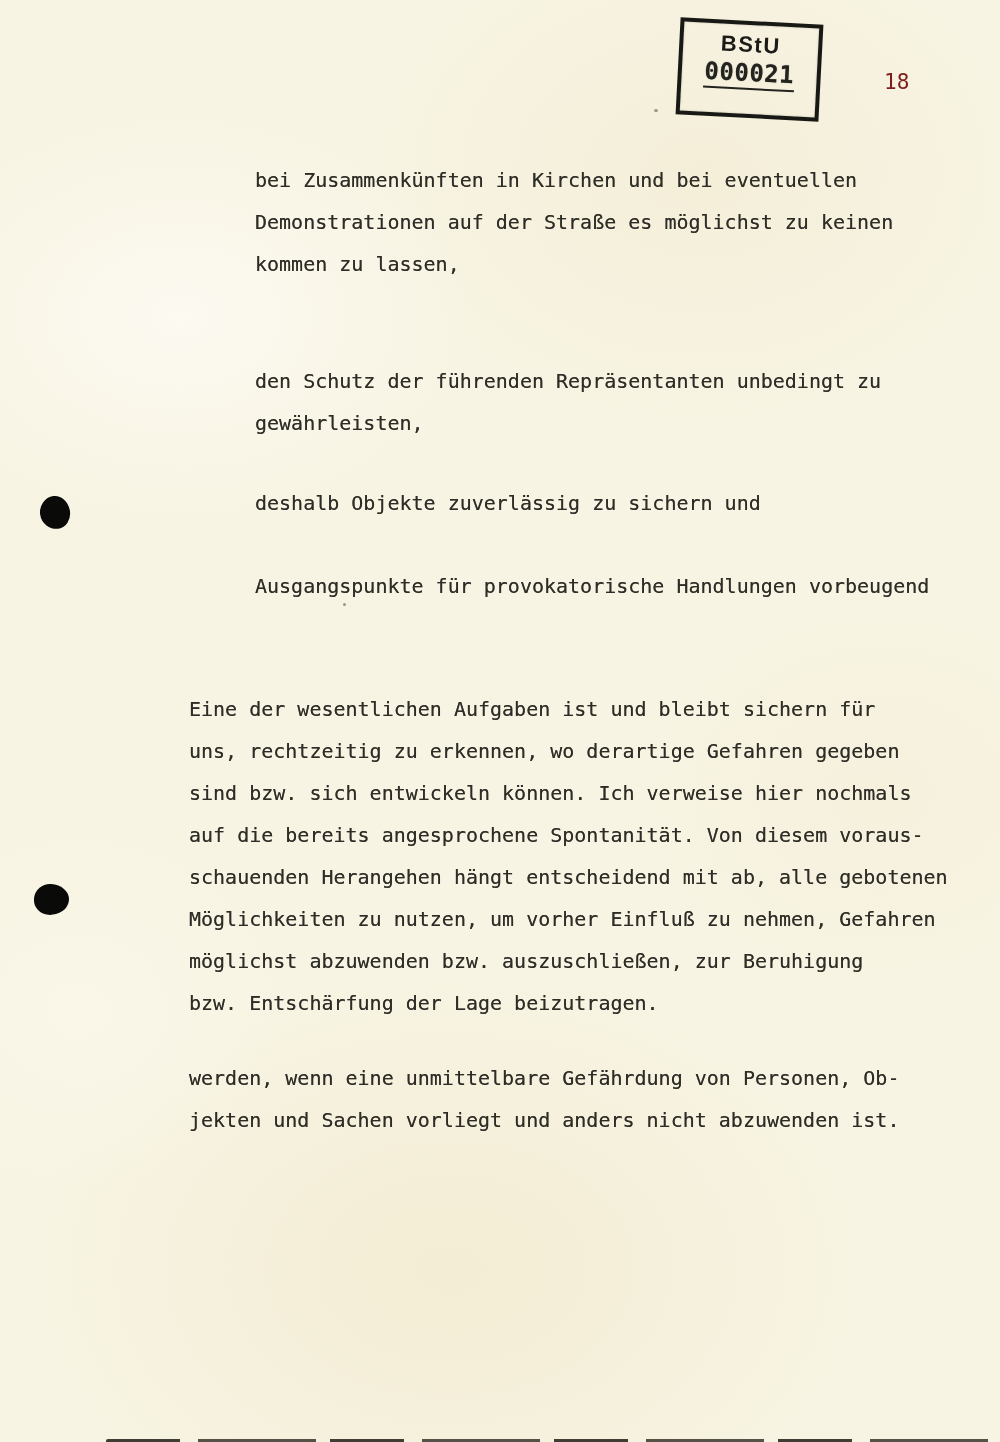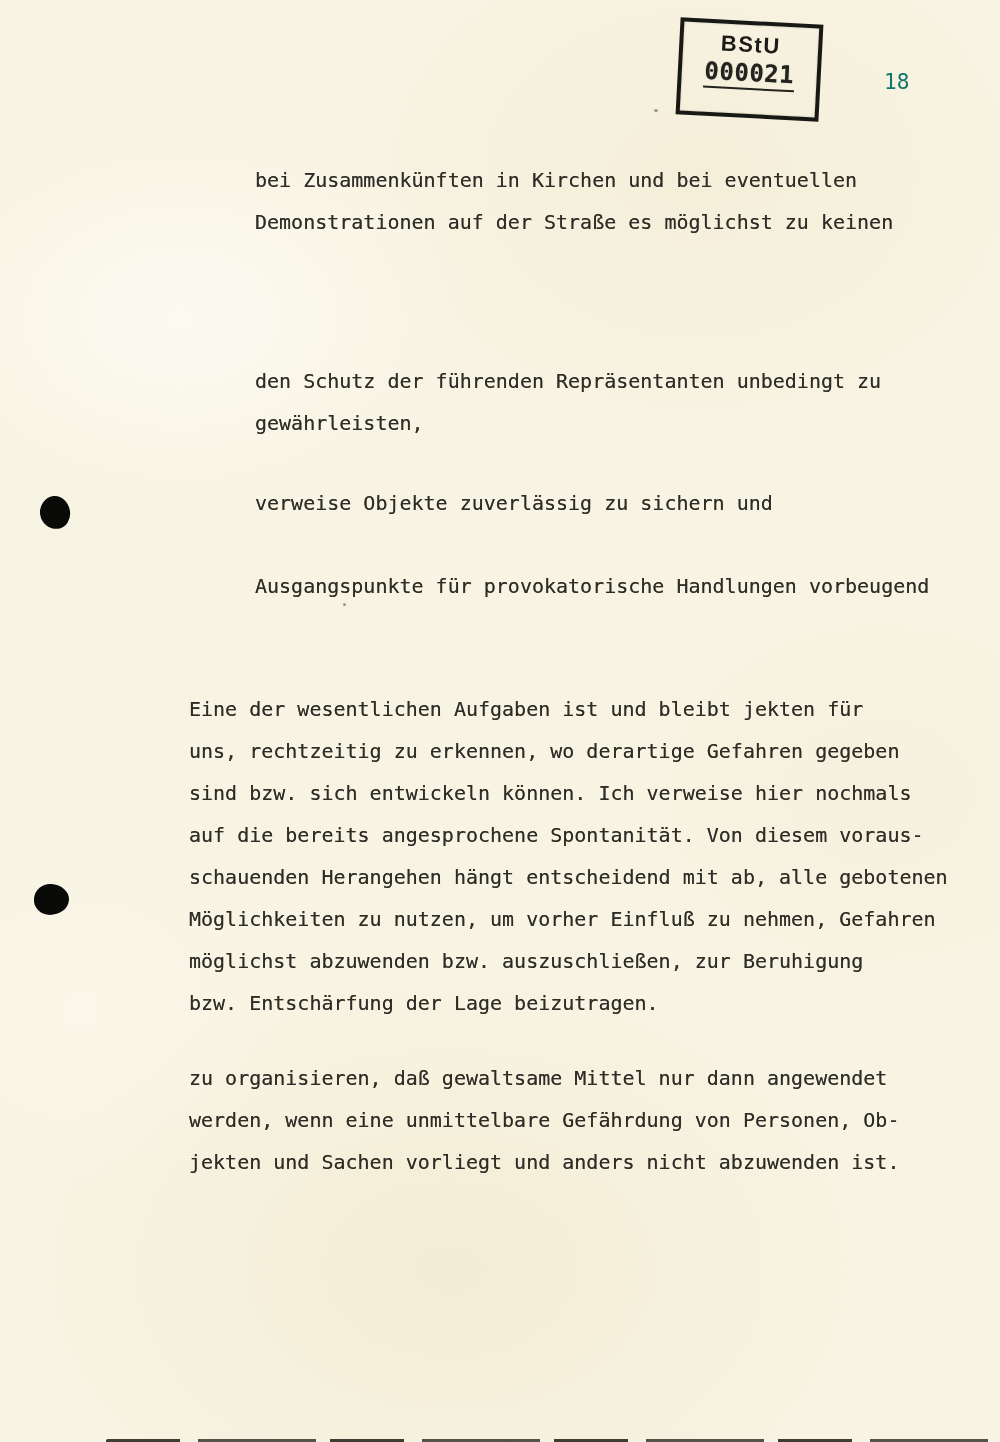--- a/index.html
+++ b/index.html
@@ -77,21 +77,21 @@
     padding: 0 1px 1px 1px;
     text-shadow: 0 0 1px rgba(35,35,31,0.5);
   }
 
   .page-number {
     position: absolute;
     left: 884px;
     top: 66px;
     font-size: 21px;
     line-height: 32px;
-    color: #0f766e;
+    color: #7f1d1d;
   }
 
   
   .hole-punch {
     position: absolute;
     background: #0a0a09;
   }
   .hole-1 {
     left: 40px;
     top: 496px;
@@ -149,45 +149,45 @@
 <div class="page-number">18</div>
 
 <div class="hole-punch hole-1"></div>
 <div class="hole-punch hole-2"></div>
 <div class="ink-speck speck-1"></div>
 <div class="ink-speck speck-2"></div>
 
 <div class="para p-a">
   <div class="line">bei Zusammenkünften in Kirchen und bei eventuellen</div>
   <div class="line">Demonstrationen auf der Straße es möglichst zu keinen</div>
+  <div class="line">kommen zu lassen,</div>
 </div>
 
 <div class="para p-b">
   <div class="line">den Schutz der führenden Repräsentanten unbedingt zu</div>
   <div class="line">gewährleisten,</div>
 </div>
 
 <div class="para p-c">
-  <div class="line">verweise Objekte zuverlässig zu sichern und</div>
+  <div class="line">deshalb Objekte zuverlässig zu sichern und</div>
 </div>
 
 <div class="para p-d">
   <div class="line">Ausgangspunkte für provokatorische Handlungen vorbeugend</div>
 </div>
 
 <div class="para p-e">
-  <div class="line">Eine der wesentlichen Aufgaben ist und bleibt jekten für</div>
+  <div class="line">Eine der wesentlichen Aufgaben ist und bleibt sichern für</div>
   <div class="line">uns, rechtzeitig zu erkennen, wo derartige Gefahren gegeben</div>
   <div class="line">sind bzw. sich entwickeln können. Ich verweise hier nochmals</div>
   <div class="line">auf die bereits angesprochene Spontanität. Von diesem voraus-</div>
   <div class="line">schauenden Herangehen hängt entscheidend mit ab, alle gebotenen</div>
   <div class="line">Möglichkeiten zu nutzen, um vorher Einfluß zu nehmen, Gefahren</div>
   <div class="line">möglichst abzuwenden bzw. auszuschließen, zur Beruhigung</div>
   <div class="line">bzw. Entschärfung der Lage beizutragen.</div>
 </div>
 
 <div class="para p-f">
-  <div class="line">zu organisieren, daß gewaltsame Mittel nur dann angewendet</div>
   <div class="line">werden, wenn eine unmittelbare Gefährdung von Personen, Ob-</div>
   <div class="line">jekten und Sachen vorliegt und anders nicht abzuwenden ist.</div>
 </div>
 
 <div class="scan-edge"></div>
 
 </body></html>

